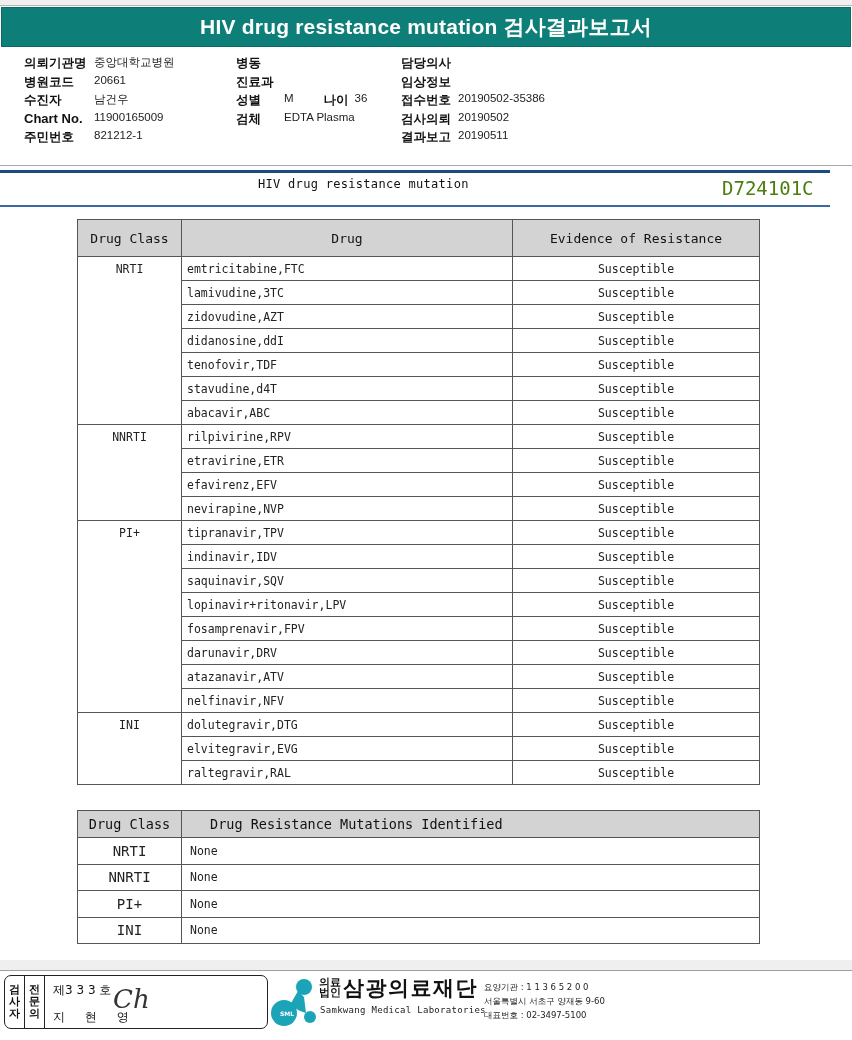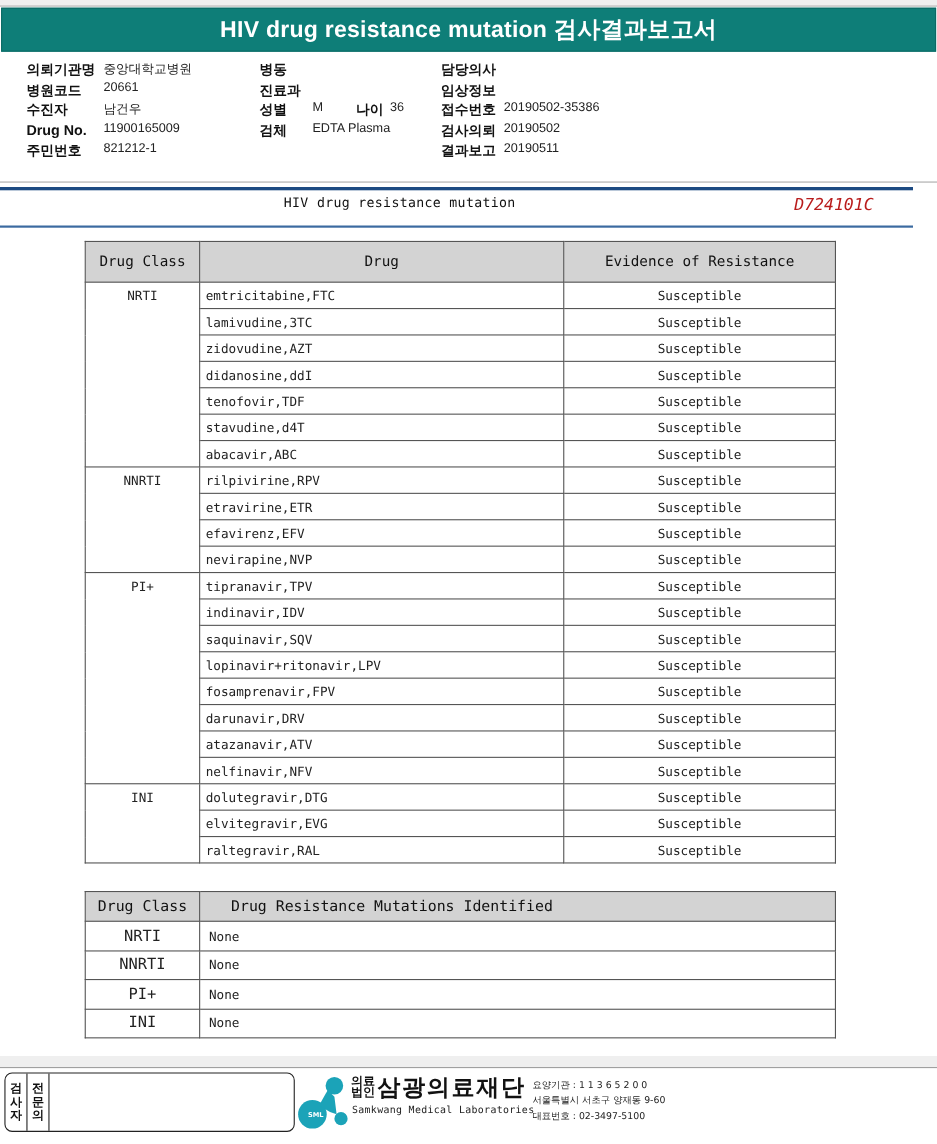--- a/index.html
+++ b/index.html
@@ -19,21 +19,21 @@
   .col1 .lbl { width: 70px; }
   .col2 { left: 236px; }
   .col2 .lbl { width: 48px; }
   .col3 { left: 401px; }
   .col3 .lbl { width: 57px; }
   .col2 .age-lbl { font-weight: bold; font-size: 12.5px; margin-left: 30px; margin-right: 6px; }
 
   .sep-gray { position: absolute; left: 0; top: 165px; width: 852px; height: 1px; background: #a9a9a9; }
   .sep-navy { position: absolute; left: 0; top: 170px; width: 830px; height: 3px; background: #1c4a82; }
   .subtitle { position: absolute; left: 258px; top: 177px; font-family: "DejaVu Sans Mono", monospace; font-size: 12px; color: #111; letter-spacing: 0.3px; }
-  .code { position: absolute; left: 722px; top: 177px; font-family: "DejaVu Sans Mono", monospace; font-size: 15px; color: #b91c1c; font-style: italic; }
+  .code { position: absolute; left: 722px; top: 177px; font-family: "DejaVu Sans Mono", monospace; font-size: 19px; color: #4d7c0f; }
   .sep-blue { position: absolute; left: 0; top: 205px; width: 830px; height: 2px; background: #3b6aa0; }
 
   table { border-collapse: collapse; font-family: "DejaVu Sans Mono", monospace; border-radius: 21px; }
   .t1 { position: absolute; left: 77px; top: 219px; width: 683px; }
   .t1 th { background: #d3d3d3; font-weight: normal; font-size: 13px; height: 37px; border: 1px solid #555; color: #111; }
   .t1 td { height: 24px; border: 1px solid #555; font-size: 11.5px; color: #222; padding: 0 5px; }
   .t1 td.cls { text-align: center; vertical-align: top; padding-top: 5px; width: 104px; border-bottom: 1px solid #555; }
   .t1 td.drug { width: 331px; }
   .t1 td.ev { text-align: center; }
 
@@ -77,21 +77,21 @@
     </div>
   <div class="row">
       <span class="lbl">병원코드</span>
       <span class="val">20661</span>
     </div>
   <div class="row">
       <span class="lbl">수진자</span>
       <span class="val">남건우</span>
     </div>
   <div class="row">
-      <span class="lbl" style="font-family:'Liberation Sans',sans-serif;font-size:13px;">Drug No.</span>
+      <span class="lbl" style="font-family:'Liberation Sans',sans-serif;font-size:13px;">Chart No.</span>
       <span class="val">11900165009</span>
     </div>
   <div class="row">
       <span class="lbl">주민번호</span>
       <span class="val">821212-1</span>
     </div>
 </div>
 
 <div class="info col2">
   <div class="row">
@@ -284,20 +284,25 @@
   <div class="vcell">
       <span>검</span>
       <span>사</span>
       <span>자</span>
     </div>
   <div class="vcell">
       <span>전</span>
       <span>문</span>
       <span>의</span>
     </div>
+  <div class="ncell2">
+    <div>제3 3 3 호</div>
+    <div class="line2">지 현 영</div>
+    <div class="signature">Ch</div>
+  </div>
 </div>
 
 <svg class="logo" viewBox="0 0 48 50">
   <circle cx="34" cy="10" r="8" fill="#1ba3b8"></circle>
   <circle cx="14" cy="36" r="13" fill="#1ba3b8"></circle>
   <circle cx="40" cy="40" r="6" fill="#1ba3b8"></circle>
   <path d="M28 14 L20 28 L30 34 L36 36 L34 20 Z" fill="#1ba3b8"></path>
 </svg>
 <div class="sml-text">SML</div>
 <div class="corp-small">

